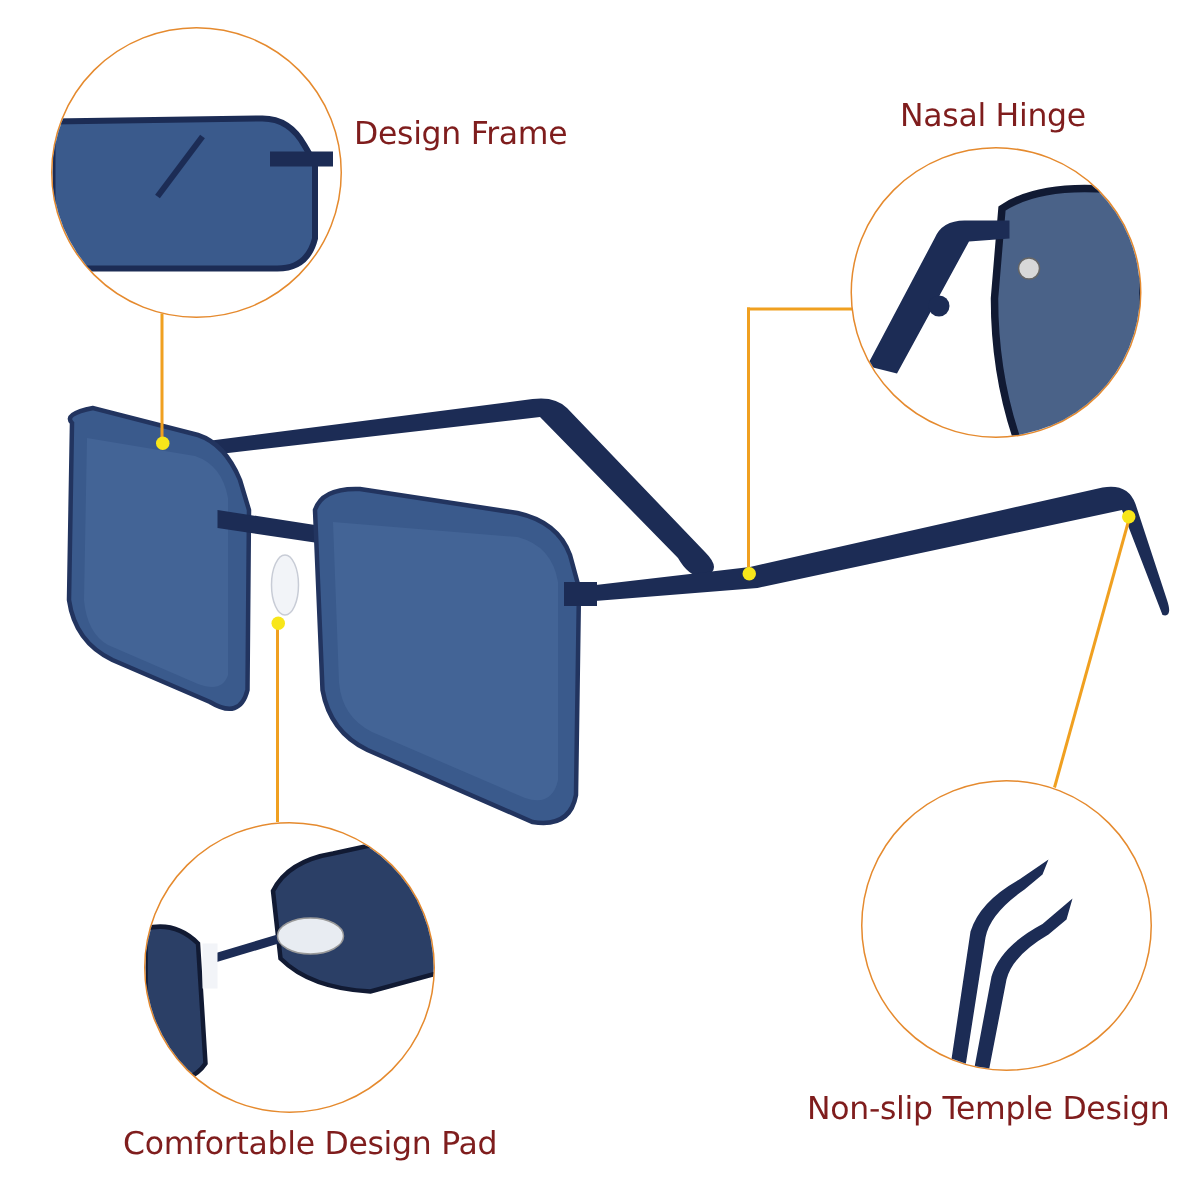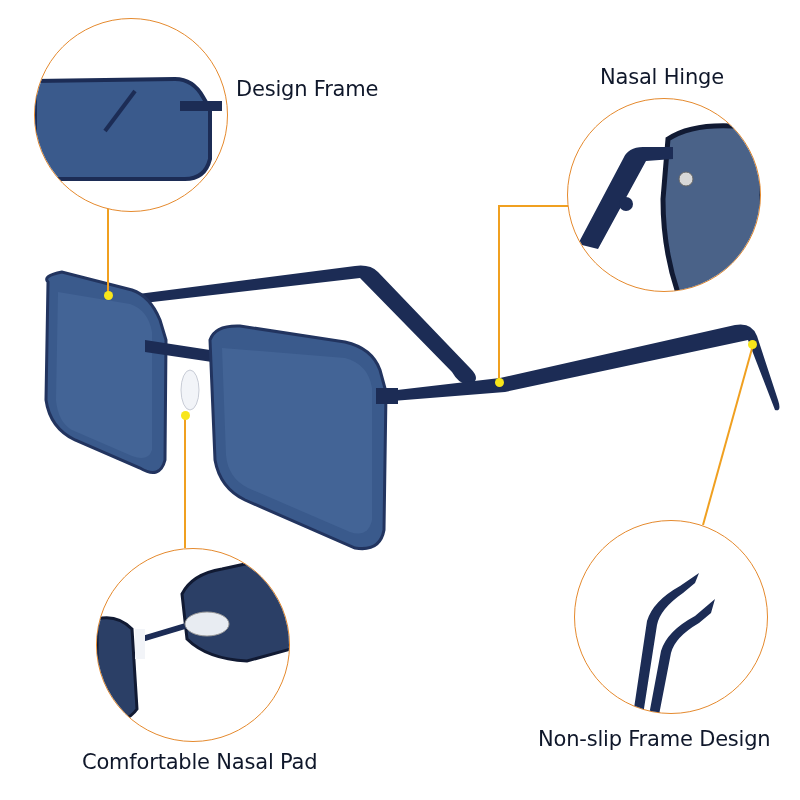--- a/index.html
+++ b/index.html
@@ -1,17 +1,17 @@
 <!DOCTYPE html>
 <html><head>
 <meta charset="utf-8">
 <style>
   html,body{margin:0;padding:0;background:#fff;}
   body{width:800px;height:800px;position:relative;overflow:hidden;font-family:"DejaVu Sans","Liberation Sans",sans-serif;}
-  .label{position:absolute;color:#0f172a;font-size:21px;white-space:nowrap;letter-spacing:-0.2px;}
+  .label{position:absolute;color:#7f1d1d;font-size:21px;white-space:nowrap;letter-spacing:-0.2px;}
   .circle{position:absolute;border:1.5px solid #e58a2e;border-radius:50%;overflow:hidden;background:#fff;box-sizing:border-box;}
   .line{position:absolute;background:#f0a020;}
   .dot{position:absolute;width:9px;height:9px;border-radius:50%;background:#f8e61a;}
   svg{position:absolute;left:0;top:0;}
 </style>
 </head>
 <body>
 
 <svg width="800" height="800" viewBox="0 0 800 800">
 
@@ -68,21 +68,21 @@
 
 <div class="circle" style="left:96px;top:548px;width:194px;height:194px;">
   <svg width="194" height="194" viewBox="0 0 194 194">
     <path d="M0 70 Q20 65 35 80 L40 160 Q30 175 0 175 Z" fill="#2b3f66" stroke="#111a33" stroke-width="3"></path>
     <path d="M85 45 Q95 25 125 20 L194 5 L194 100 L150 112 Q110 110 90 90 Z" fill="#2b3f66" stroke="#111a33" stroke-width="3"></path>
     <line x1="45" y1="90" x2="95" y2="75" stroke="#1c2c55" stroke-width="6"></line>
     <ellipse cx="110" cy="75" rx="22" ry="12" fill="#e8ecf2" stroke="#999"></ellipse>
     <rect x="38" y="80" width="10" height="30" fill="#f2f4f8"></rect>
   </svg>
 </div>
-<div class="label" style="left:82px;top:750px;">Comfortable Nasal Pad</div>
+<div class="label" style="left:82px;top:750px;">Comfortable Design Pad</div>
 
 <div class="circle" style="left:574px;top:520px;width:194px;height:194px;">
   <svg width="194" height="194" viewBox="0 0 194 194">
     <path d="M58 194 L72 100 Q78 80 105 65 L124 52 L120 62 L108 72 Q85 88 82 104 L68 194 Z" fill="#1c2c55"></path>
     <path d="M74 194 L86 130 Q92 110 120 95 L140 78 L136 92 L124 102 Q100 116 96 132 L84 194 Z" fill="#1c2c55"></path>
   </svg>
 </div>
-<div class="label" style="left:538px;top:727px;">Non-slip Frame Design</div>
+<div class="label" style="left:538px;top:727px;">Non-slip Temple Design</div>
 
 </body></html>

